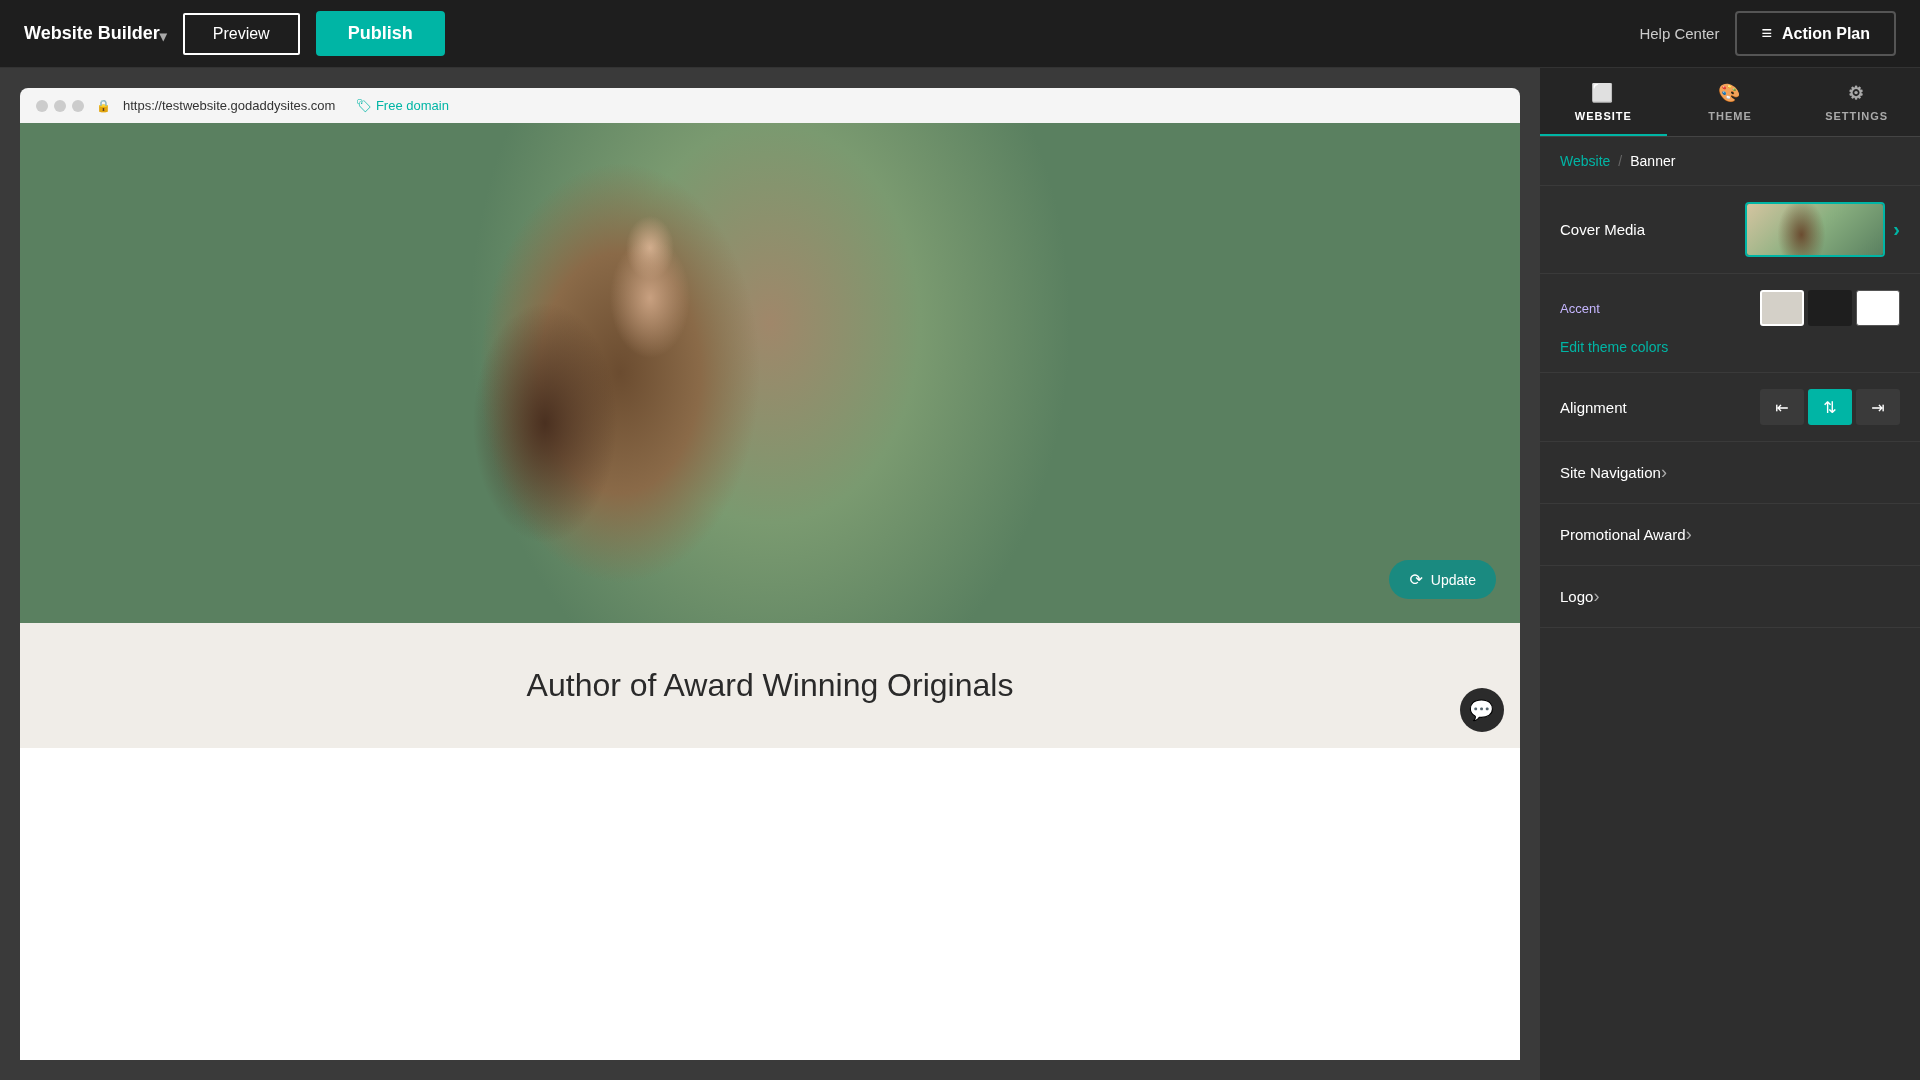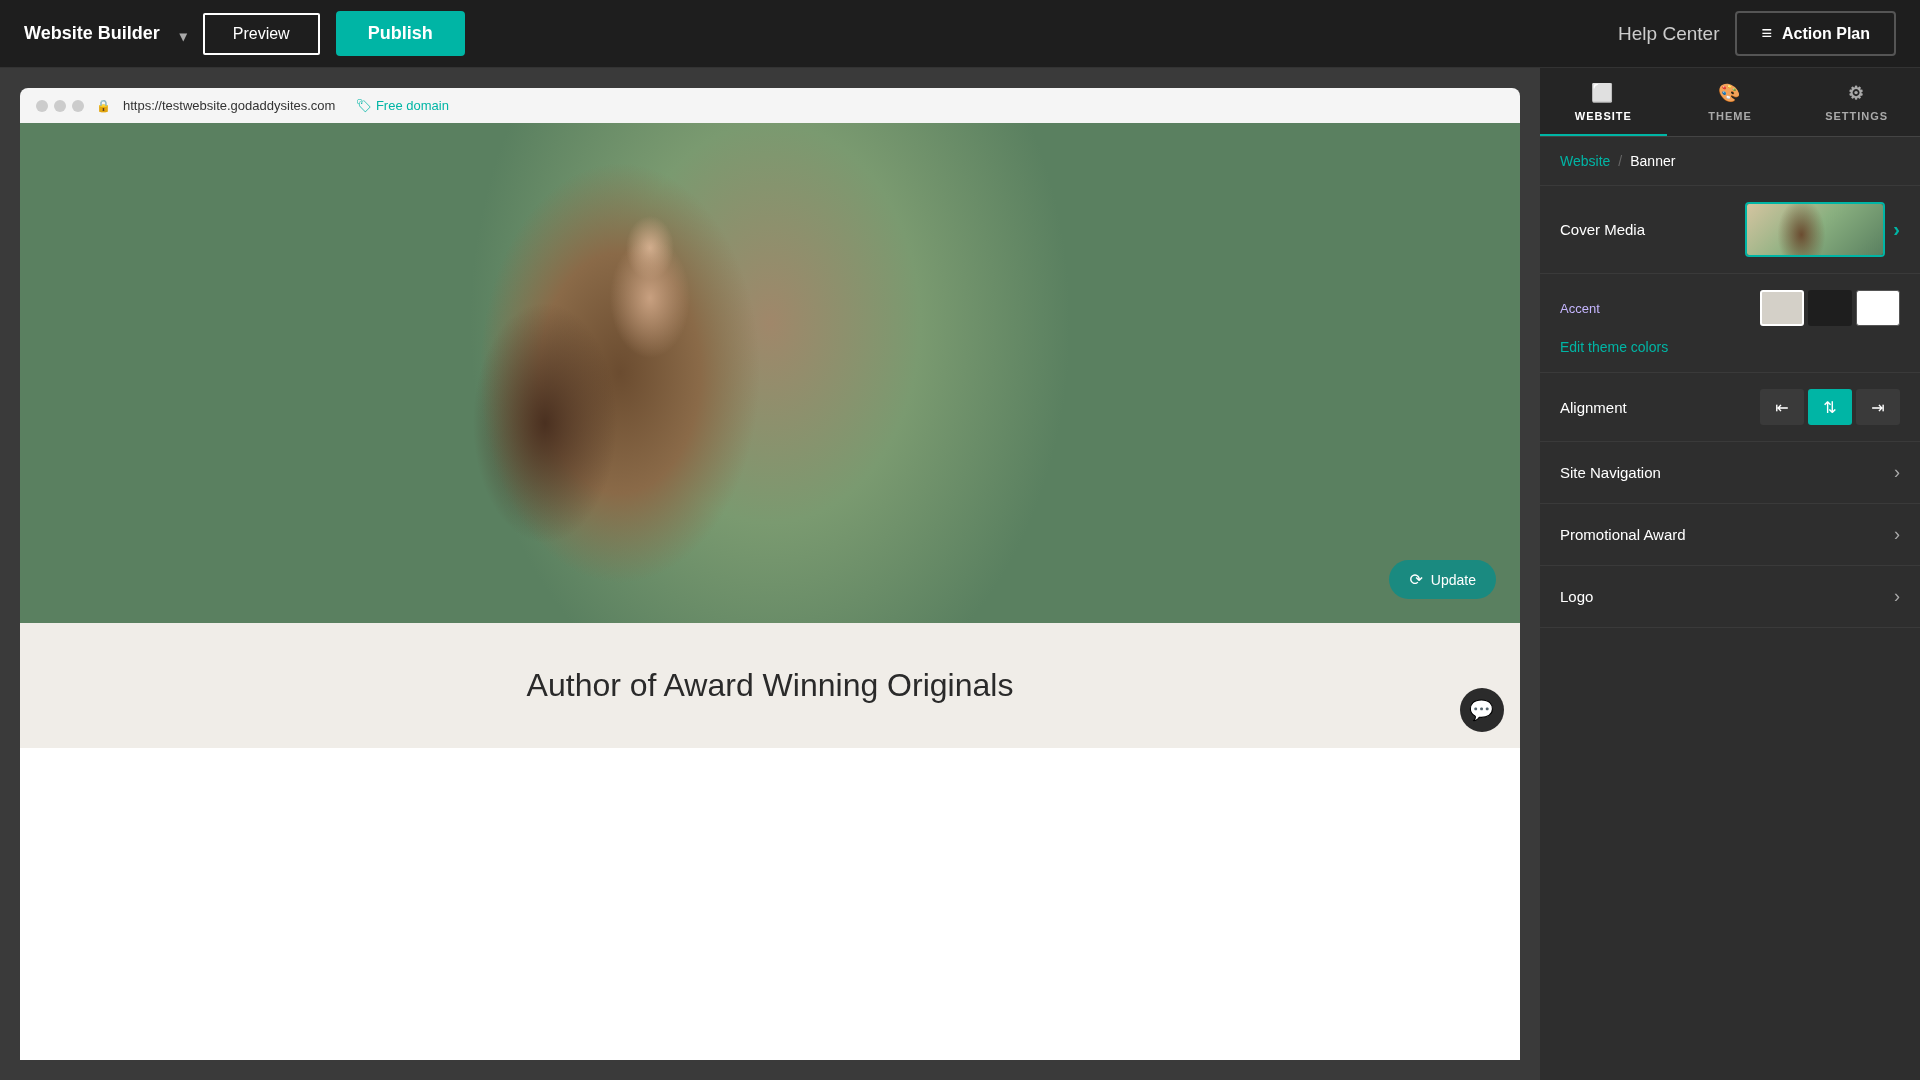--- a/index.html
+++ b/index.html
@@ -20,21 +20,21 @@
       background: #1e1e1e;
       height: 68px;
       padding: 0 24px;
       gap: 16px;
       flex-shrink: 0;
       border-bottom: 1px solid #333;
     }
     .brand {
       display: flex;
       align-items: flex-end;
-      gap: 20px;
+      gap: 0;
       color: #fff;
       font-size: 18px;
       font-weight: 600;
       cursor: pointer;
     }
     .brand-chevron {
       font-size: 14px;
       color: #aaa;
     }
     .btn-preview {
@@ -53,21 +53,21 @@
       border: none;
       padding: 12px 32px;
       font-size: 18px;
       font-weight: 600;
       cursor: pointer;
       border-radius: 4px;
     }
     .top-bar-spacer { flex: 1; }
     .help-center {
       color: #ccc;
-      font-size: 19px;
+      font-size: 15px;
       cursor: pointer;
       text-decoration: none;
     }
     .btn-action-plan {
       display: flex;
       align-items: center;
       gap: 10px;
       border: 2px solid #555;
       background: transparent;
       color: #fff;
@@ -420,21 +420,20 @@
       font-size: 16px;
     }
     .align-btn.active {
       background: #00b5a5;
     }
 
     
     .collapsed-section {
       display: flex;
       align-items: center;
-      justify-content: space-between;
       padding: 20px 20px;
       border-bottom: 1px solid #3a3a3a;
       cursor: pointer;
     }
     .collapsed-label {
       color: #fff;
       font-size: 15px;
       font-weight: 500;
     }
     .collapsed-chevron {

